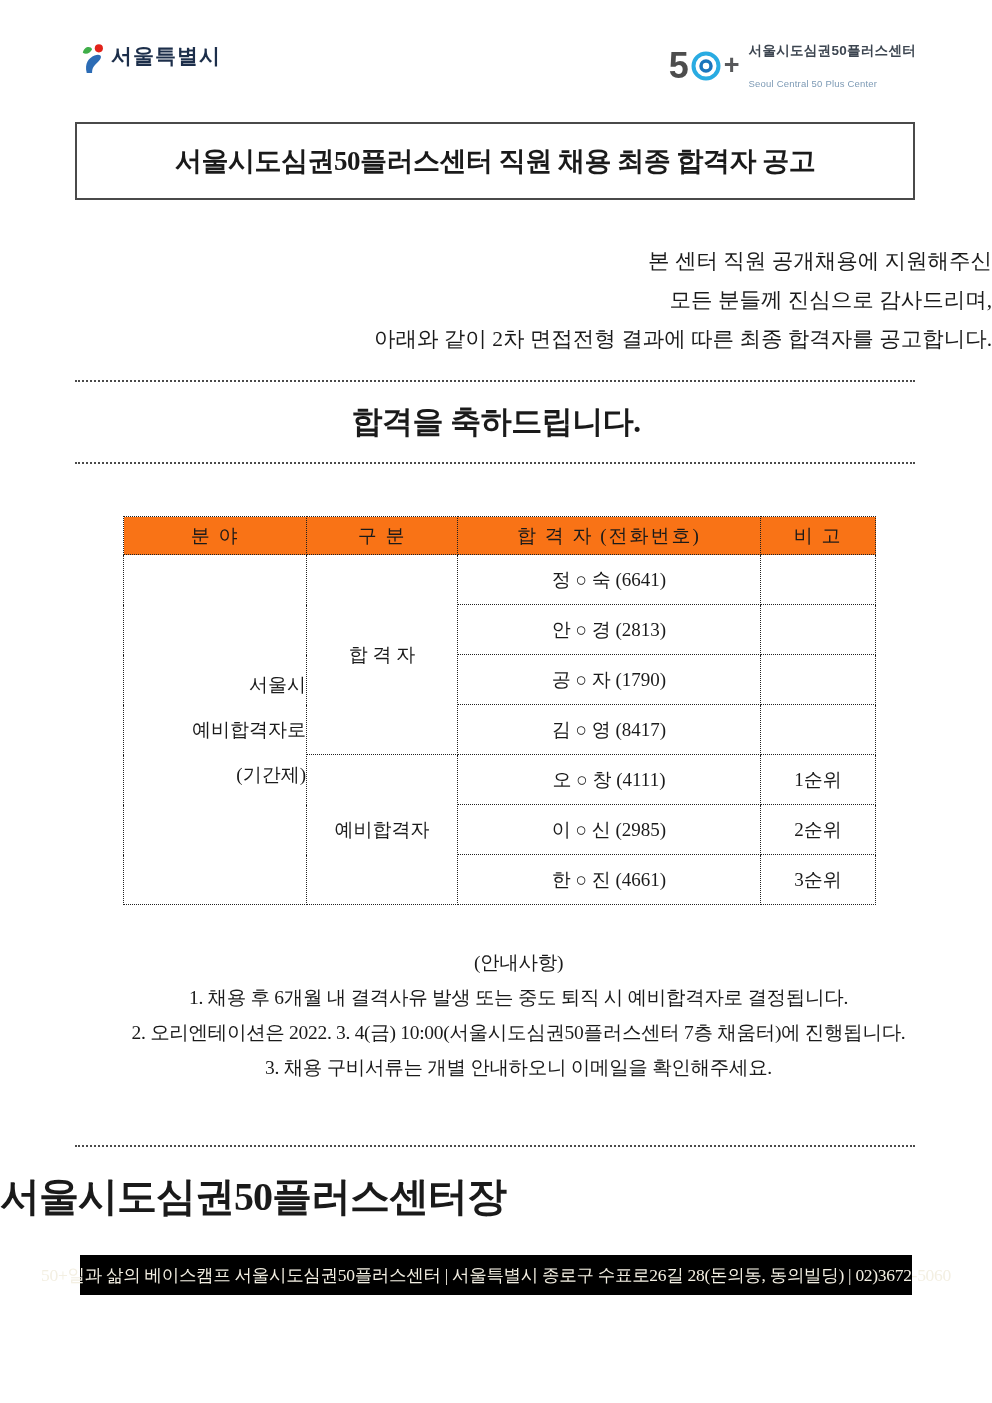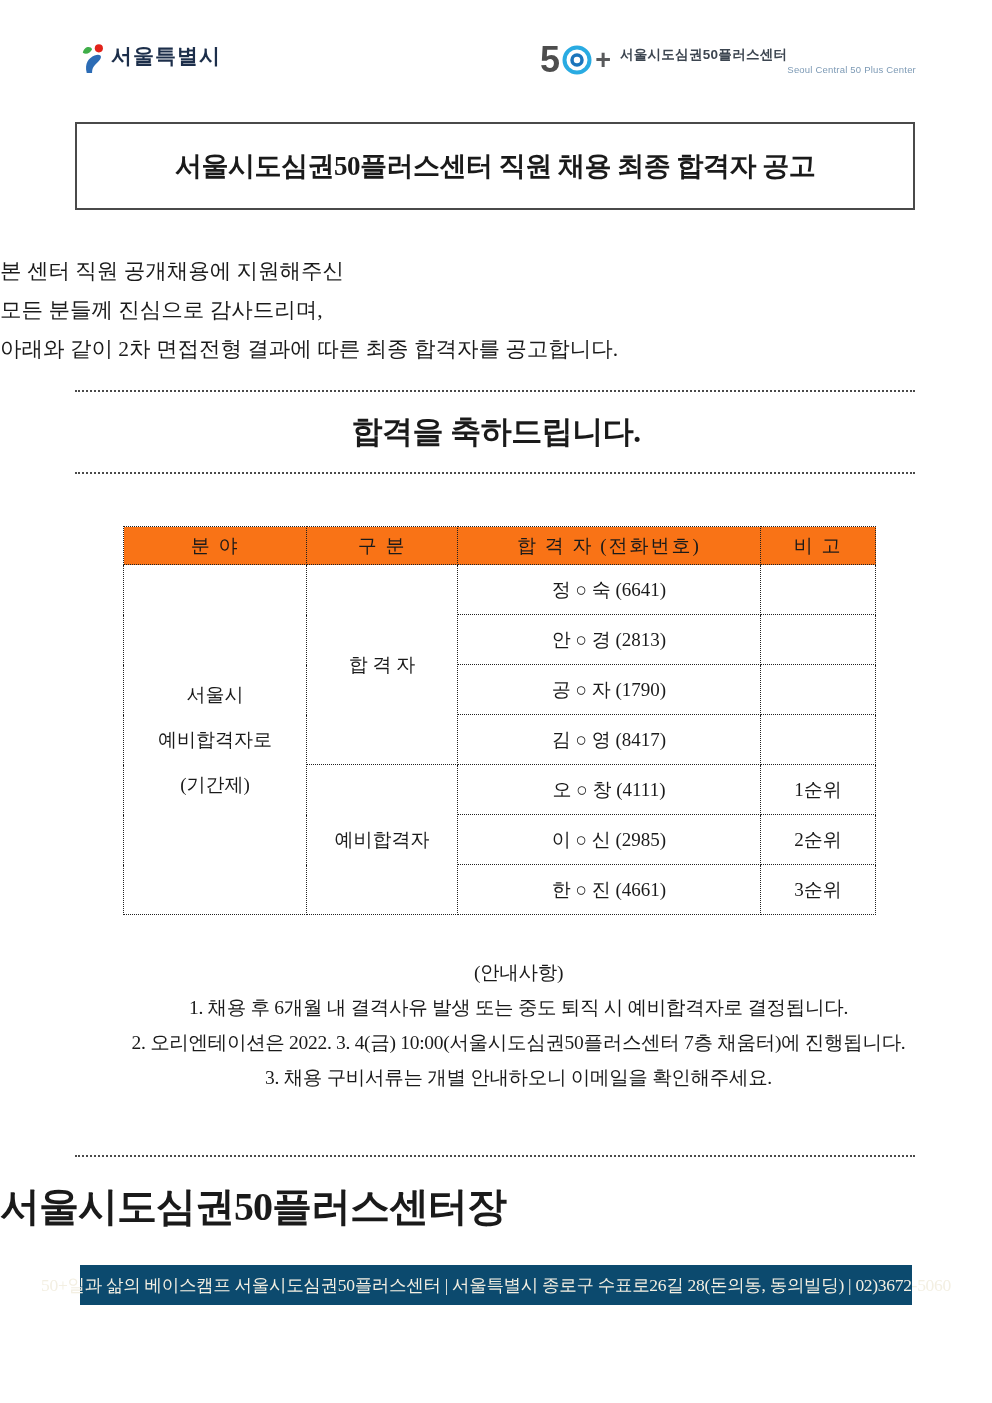--- a/index.html
+++ b/index.html
@@ -34,45 +34,45 @@
   }
   .fifty-logo { display: flex; align-items: center; gap: 9px; }
   .fifty-mark {
     display: flex; align-items: center;
     font-family: "Liberation Sans", sans-serif;
     font-weight: bold; color: #4d4d4d; line-height: 1;
   }
   .fifty-5 { font-size: 36px; }
   .fifty-circle svg { width: 32px; height: 32px; display: block; margin: 0 1px; }
   .fifty-plus { font-size: 27px; color: #58595b; margin-left: 1px; }
-  .fifty-text { display: flex; flex-direction: row; justify-content: center; }
+  .fifty-text { display: flex; flex-direction: column; justify-content: center; }
   .fifty-kr {
     font-family: "Liberation Sans", sans-serif;
     font-weight: bold; font-size: 13.5px; color: #3c4550; letter-spacing: 0.3px;
   }
   .fifty-en {
     font-family: "Liberation Sans", sans-serif;
     font-size: 9.5px; color: #7d9ab5; margin-top: 18px; letter-spacing: 0.2px;
   }
 
   
   .title-box {
     margin: 34px 77px 0 75px;
-    height: 88px;
+    height: 78px;
     border: 2px solid #4a4a4a;
     display: flex; align-items: center; justify-content: center;
   }
   .title-box h1 {
     margin: 0; font-size: 27px; font-weight: bold; letter-spacing: -0.5px;
   }
 
   
   .intro {
     margin-top: 42px;
-    text-align: left;
+    text-align: right;
     font-size: 21.5px;
     line-height: 39px;
   }
 
   
   .dotted-rule {
     border: none;
     border-top: 2px dotted #4a4a4a;
     margin: 0 77px 0 75px;
     height: 0;
@@ -97,21 +97,21 @@
     border: 1px dotted #222222;
     padding: 0;
     font-weight: normal;
   }
   .results-table thead th {
     height: 38px;
     background: #f97316;
     letter-spacing: 2px;
   }
   .results-table tbody td { height: 50px; }
-  .results-table .field-cell div { line-height: 45px; }
+  .results-table .field-cell div { line-height: 45px; text-align: right; }
 
   
   .notes {
     margin: 40px 77px 0 122px;
     font-size: 19.5px;
     line-height: 35px;
     letter-spacing: -0.3px;
   }
   .notes p { margin: 0; text-align: center; }
 
@@ -121,21 +121,21 @@
     margin-top: 24px;
     text-align: left;
     font-size: 40px;
     font-weight: bold;
     line-height: 52px;
     letter-spacing: -1px;
   }
   .footer-bar {
     margin: 32px 80px 0 80px;
     height: 40px;
-    background: #0c4a6e;
+    background: #000000;
     color: #f3efe2;
     display: flex; align-items: center; justify-content: center;
     font-size: 17.5px;
     letter-spacing: -0.3px;
     white-space: nowrap;
   }
 </style>
 </head>
 <body>
 

